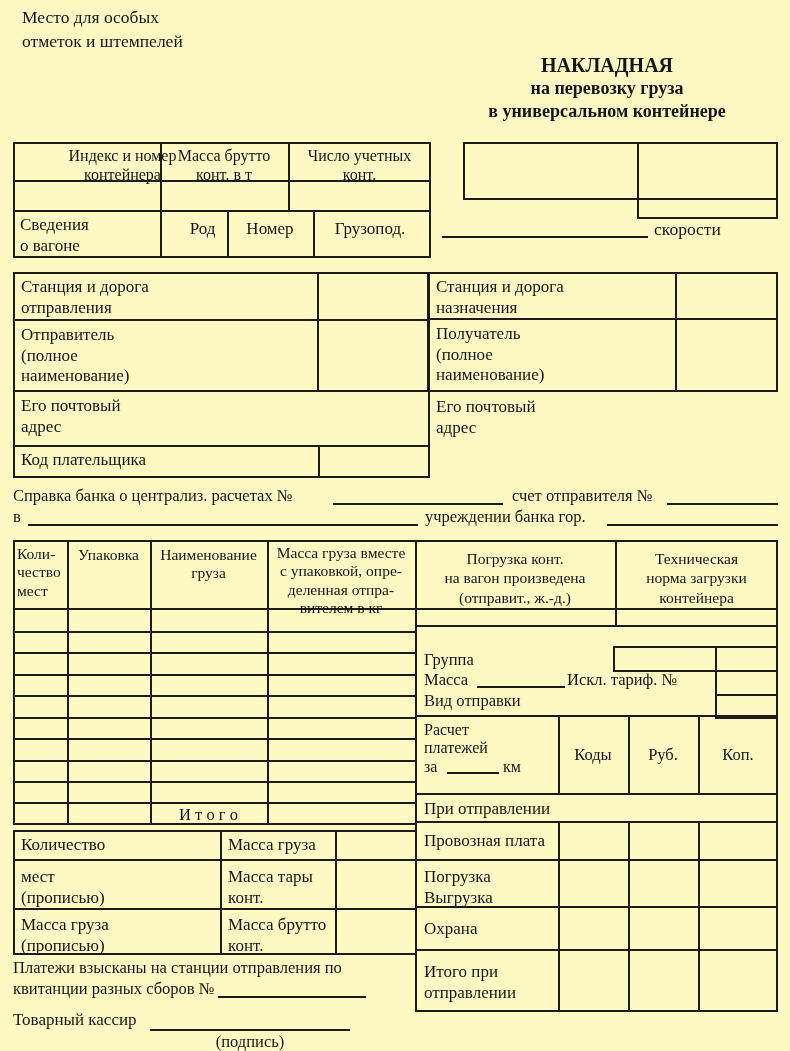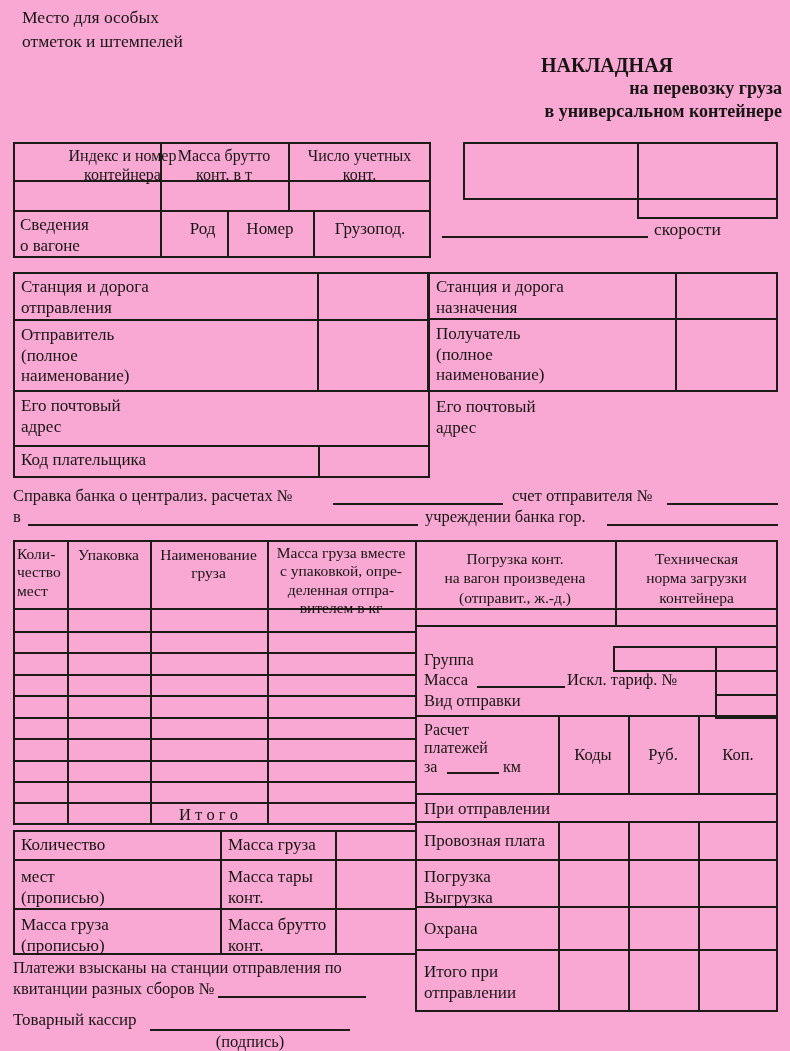--- a/index.html
+++ b/index.html
@@ -1,18 +1,18 @@
 <!DOCTYPE html>
 <html><head>
 <meta charset="utf-8">
 <style>
   html,body{margin:0;padding:0;background:#e8e8e8;}
   .sheet{
     position:relative;width:790px;height:1051px;margin:0 auto;
-    background:#f9a8d4;color:#171513;
+    background:#fef9c3;color:#171513;
     font-family:"Liberation Serif","DejaVu Serif",serif;
     overflow:hidden;
   }
   .t{position:absolute;white-space:pre-line;line-height:1.22;}
   .ctr{text-align:center;}
   .bold{font-weight:bold;}
   .b{position:absolute;border:2px solid #1d1b18;box-sizing:border-box;}
   .vl{position:absolute;width:2px;background:#1d1b18;}
   .hl{position:absolute;height:2px;background:#1d1b18;}
   .fs15{font-size:15.5px;}
@@ -24,21 +24,21 @@
   .fs20{font-size:20px;}
 </style>
 </head>
 <body>
 
 <div class="sheet">
 
   <div class="t fs175" style="left:22px;top:6px;line-height:1.35;">Место для особых
 отметок и штемпелей</div>
   <div class="t fs20 bold ctr" style="left:432px;top:53px;width:350px;">НАКЛАДНАЯ</div>
-  <div class="t fs18 bold ctr" style="left:432px;top:77px;width:350px;line-height:1.25;text-align:right;">на перевозку груза
+  <div class="t fs18 bold ctr" style="left:432px;top:77px;width:350px;line-height:1.25;">на перевозку груза
 в универсальном контейнере</div>
 
   <div class="b" style="left:13px;top:142px;width:418px;height:116px;"></div>
   <div class="hl" style="left:13px;top:180px;width:418px;"></div>
   <div class="hl" style="left:13px;top:210px;width:418px;"></div>
   <div class="vl" style="left:160px;top:142px;height:116px;"></div>
   <div class="vl" style="left:288px;top:142px;height:70px;"></div>
   <div class="vl" style="left:227px;top:210px;height:48px;"></div>
   <div class="vl" style="left:313px;top:210px;height:48px;"></div>
   <div class="t fs16 ctr" style="left:13px;top:146px;width:147px;line-height:1.2;padding-left:36px;">Индекс и номер

